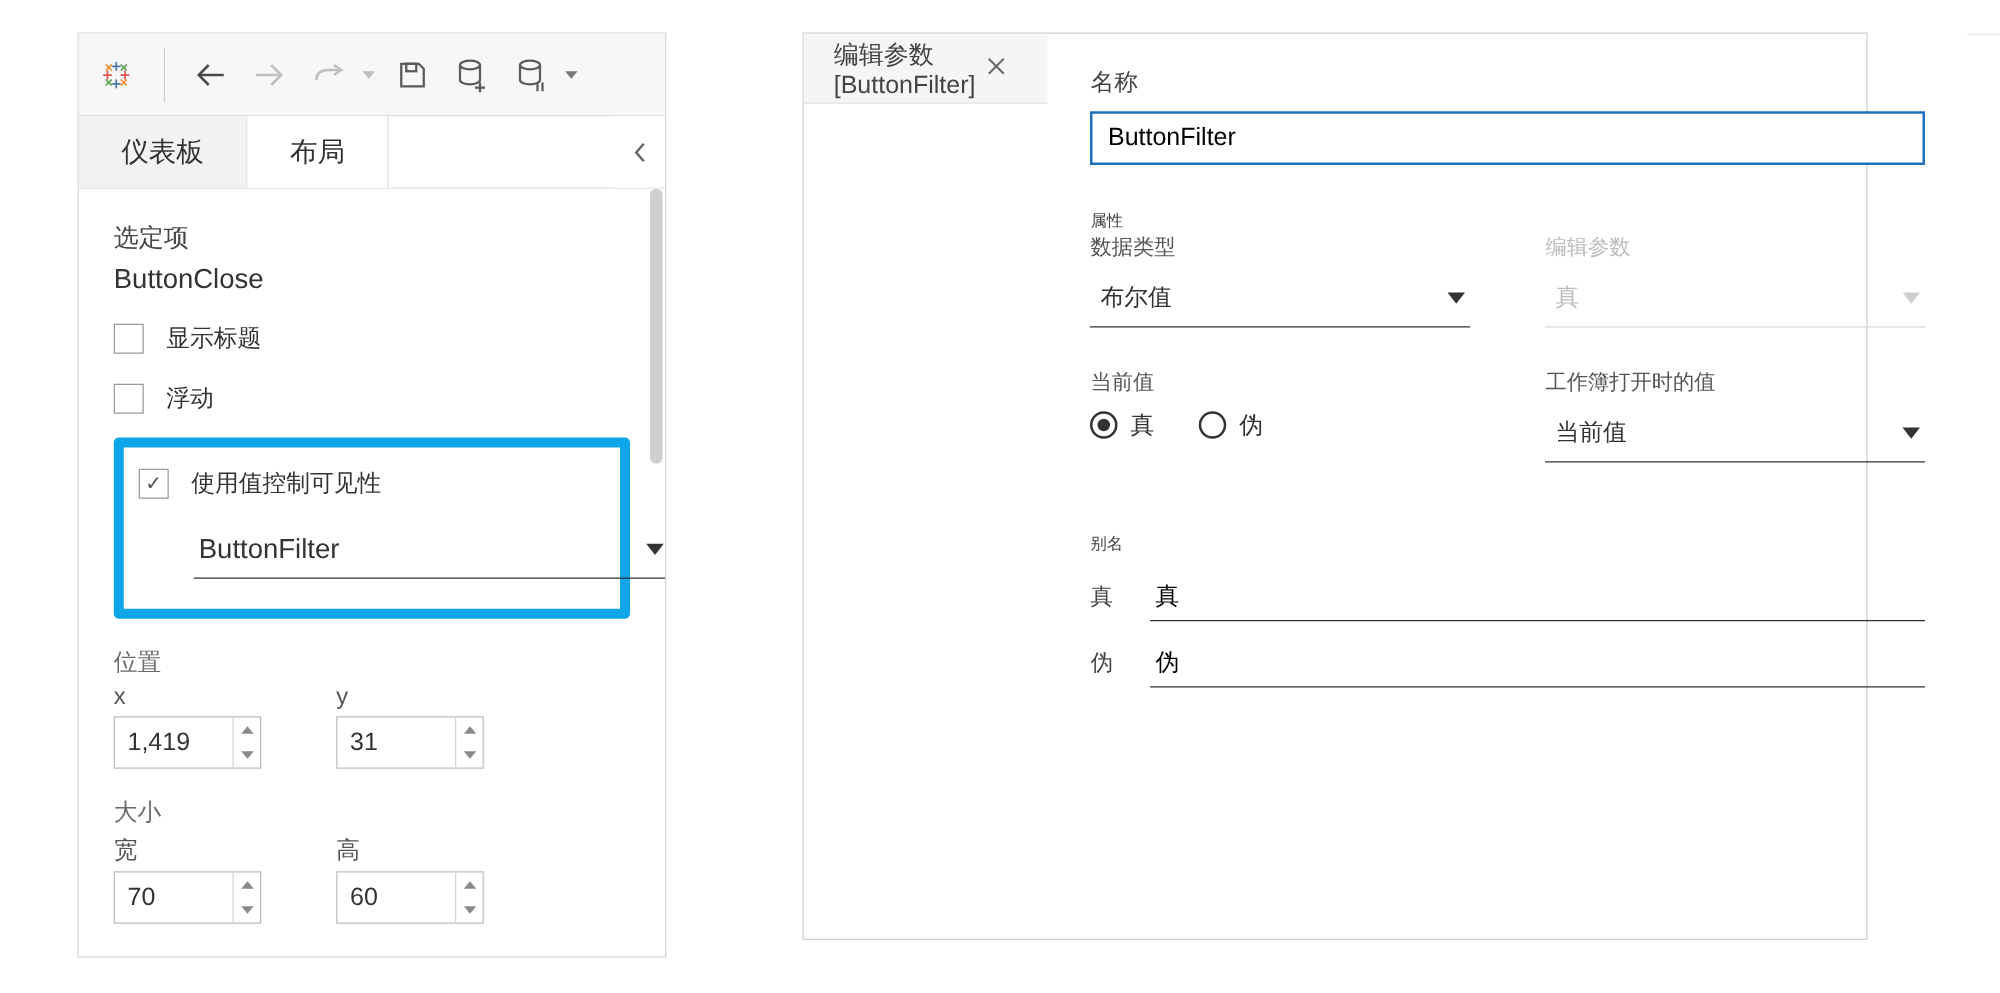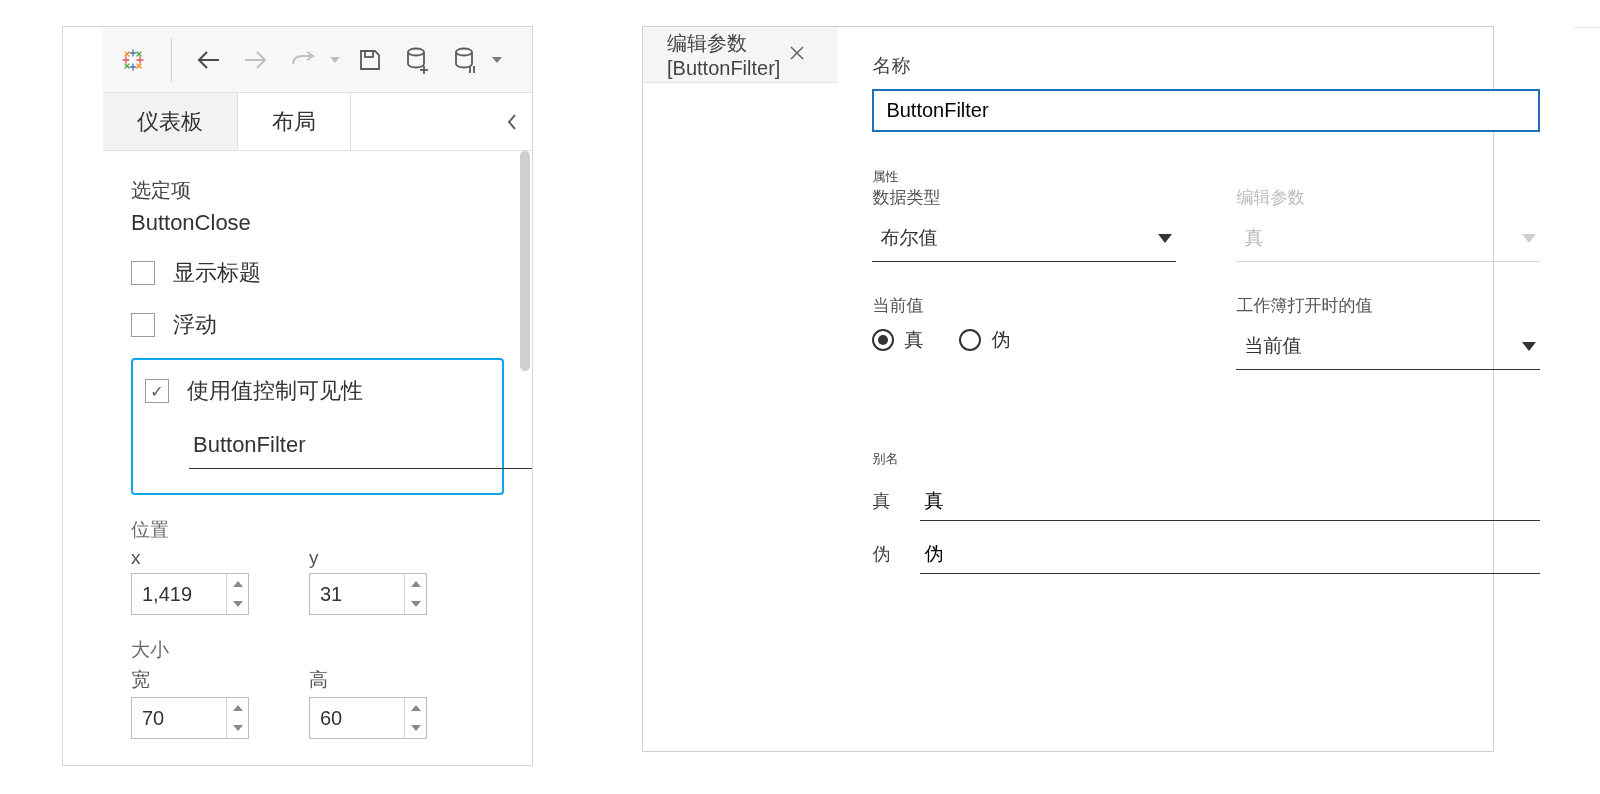--- a/index.html
+++ b/index.html
@@ -16,21 +16,21 @@
     background: #fff;
   }
 
   
   .left-panel {
     position: absolute;
     left: 62px; top: 26px;
     width: 471px; height: 740px;
     border: 1px solid #d8d8d8;
     background: #fff;
-    display: flex; flex-direction: column; padding-left: 40px;
+    display: flex; flex-direction: column;
   }
   .toolbar {
     height: 66px;
     background: #f7f7f7;
     border-bottom: 1px solid #e0e0e0;
     display: flex; align-items: center;
     padding: 0 10px;
     gap: 12px;
   }
   .tbl-logo {
@@ -104,38 +104,38 @@
     background:#cfcfcf;
     border-radius:5px;
   }
 
   .sel-label { font-size:20px; color:#444; margin-top:6px;}
   .sel-name  { font-size:22px; color:#333; margin-top:6px;}
 
   .chkrow {
     display:flex;align-items:center;
     margin-top:22px;
-    font-size:22px;
+    font-size:19px;
   }
   .chkbox {
     width:24px;height:24px;
     border:1.5px solid #9a9a9a;
     margin-right:18px;
     display:flex;align-items:center;justify-content:center;
     background:#fff;
     color:#555;
   }
   .chkbox.checked::after{
     content:"✓";
     font-size:16px;
     color:#555;
   }
 
   .highlight-box {
-    border:2px solid #0ea5e9;
+    border:8px solid #0ea5e9;
     border-radius:4px;
     padding:12px 20px 24px 12px;
     margin-top:18px;
   }
   .highlight-box .chkrow { margin-top:4px; }
   .dropdown {
     margin: 20px 0 0 44px;
     border:none;
     border-bottom:1.5px solid #333;
     padding: 6px 4px 10px 4px;
@@ -537,21 +537,21 @@
         </div>
         <div class="col">
           <div class="mini-label">工作簿打开时的值</div>
           <div class="under-select">
             <span>当前值</span>
             <span class="caret-down"></span>
           </div>
         </div>
       </div>
 
-      <div class="sub-hdr" style="margin-top:80px;">别名</div>
+      <div class="sub-hdr" style="margin-top:56px;">别名</div>
 
       <div class="alias-row">
         <span class="alias-key">真</span>
         <input class="alias-input" value="真" style="">
       </div>
       <div class="alias-row">
         <span class="alias-key">伪</span>
         <input class="alias-input" value="伪" style="">
       </div>
     </div>

